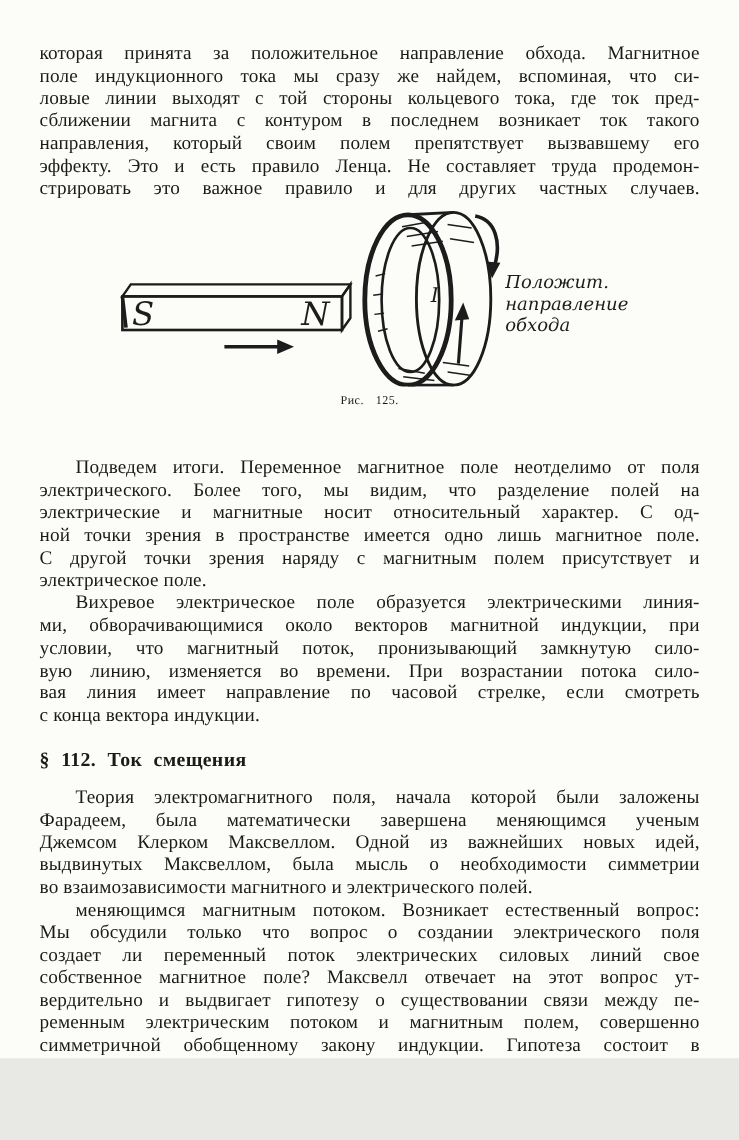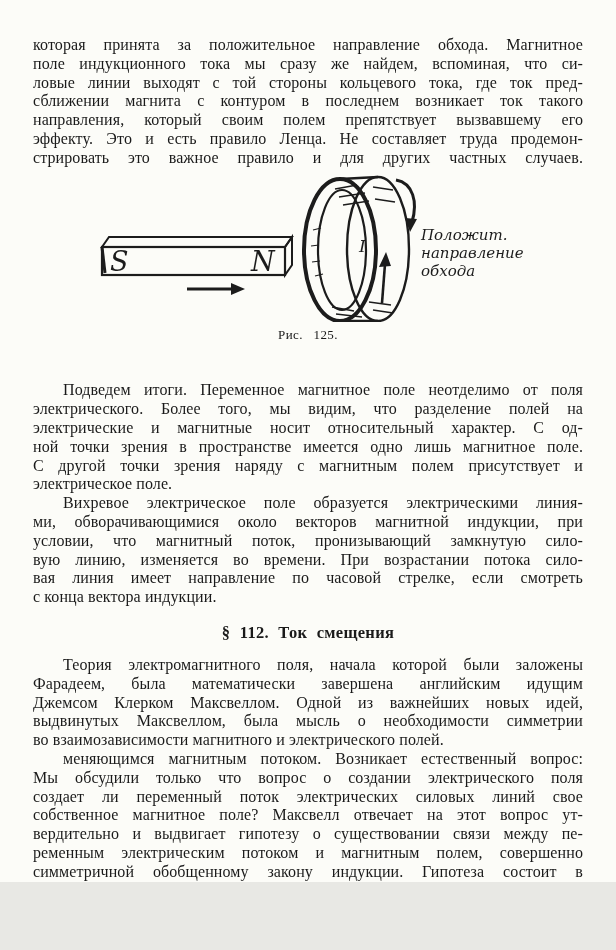--- a/index.html
+++ b/index.html
@@ -24,29 +24,29 @@
     height:18.8px;
     overflow:hidden;
   }
   .para:not(.just-last) .tline:last-child{text-align-last:left;}
   .para.indent .tline:first-child{text-indent:30px;}
   figure{margin:4px 0 0 52px;padding:0;}
   .fig-svg{display:block;}
   .caption{
     margin-top:4px;
     text-align:center;
-    font-size:13px;
+    font-size:10px;
     word-spacing:7px;
     letter-spacing:.4px;
     margin-left:-52px; 
   }
   .p2{margin-top:37px;}
   .heading{
     margin:16px 0 13px 0;
-    text-align:center;
+    text-align:left;
     font-size:16.5px;
     font-weight:bold;
     word-spacing:5px;
     letter-spacing:.3px;
     line-height:20px;
   }
   .pagenum{
     position:absolute;
     top:946px;right:33px;
     font-size:18px;
@@ -158,21 +158,21 @@
       <div class="tline">условии, что магнитный поток, пронизывающий замкнутую сило-</div>
       <div class="tline">вую линию, изменяется во времени. При возрастании потока сило-</div>
       <div class="tline">вая линия имеет направление по часовой стрелке, если смотреть</div>
       <div class="tline">с конца вектора индукции.</div>
     </div>
 
   <h2 class="heading">§ 112. Ток смещения</h2>
 
   <div class="para indent">
       <div class="tline">Теория электромагнитного поля, начала которой были заложены</div>
-      <div class="tline">Фарадеем, была математически завершена английским идущим</div>
+      <div class="tline">Фарадеем, была математически завершена меняющимся ученым</div>
       <div class="tline">Джемсом Клерком Максвеллом. Одной из важнейших новых идей,</div>
       <div class="tline">выдвинутых Максвеллом, была мысль о необходимости симметрии</div>
       <div class="tline">во взаимозависимости магнитного и электрического полей.</div>
     </div>
 
   <div class="para indent just-last">
       <div class="tline">меняющимся магнитным потоком. Возникает естественный вопрос:</div>
       <div class="tline">Мы обсудили только что вопрос о создании электрического поля</div>
       <div class="tline">создает ли переменный поток электрических силовых линий свое</div>
       <div class="tline">собственное магнитное поле? Максвелл отвечает на этот вопрос ут-</div>

